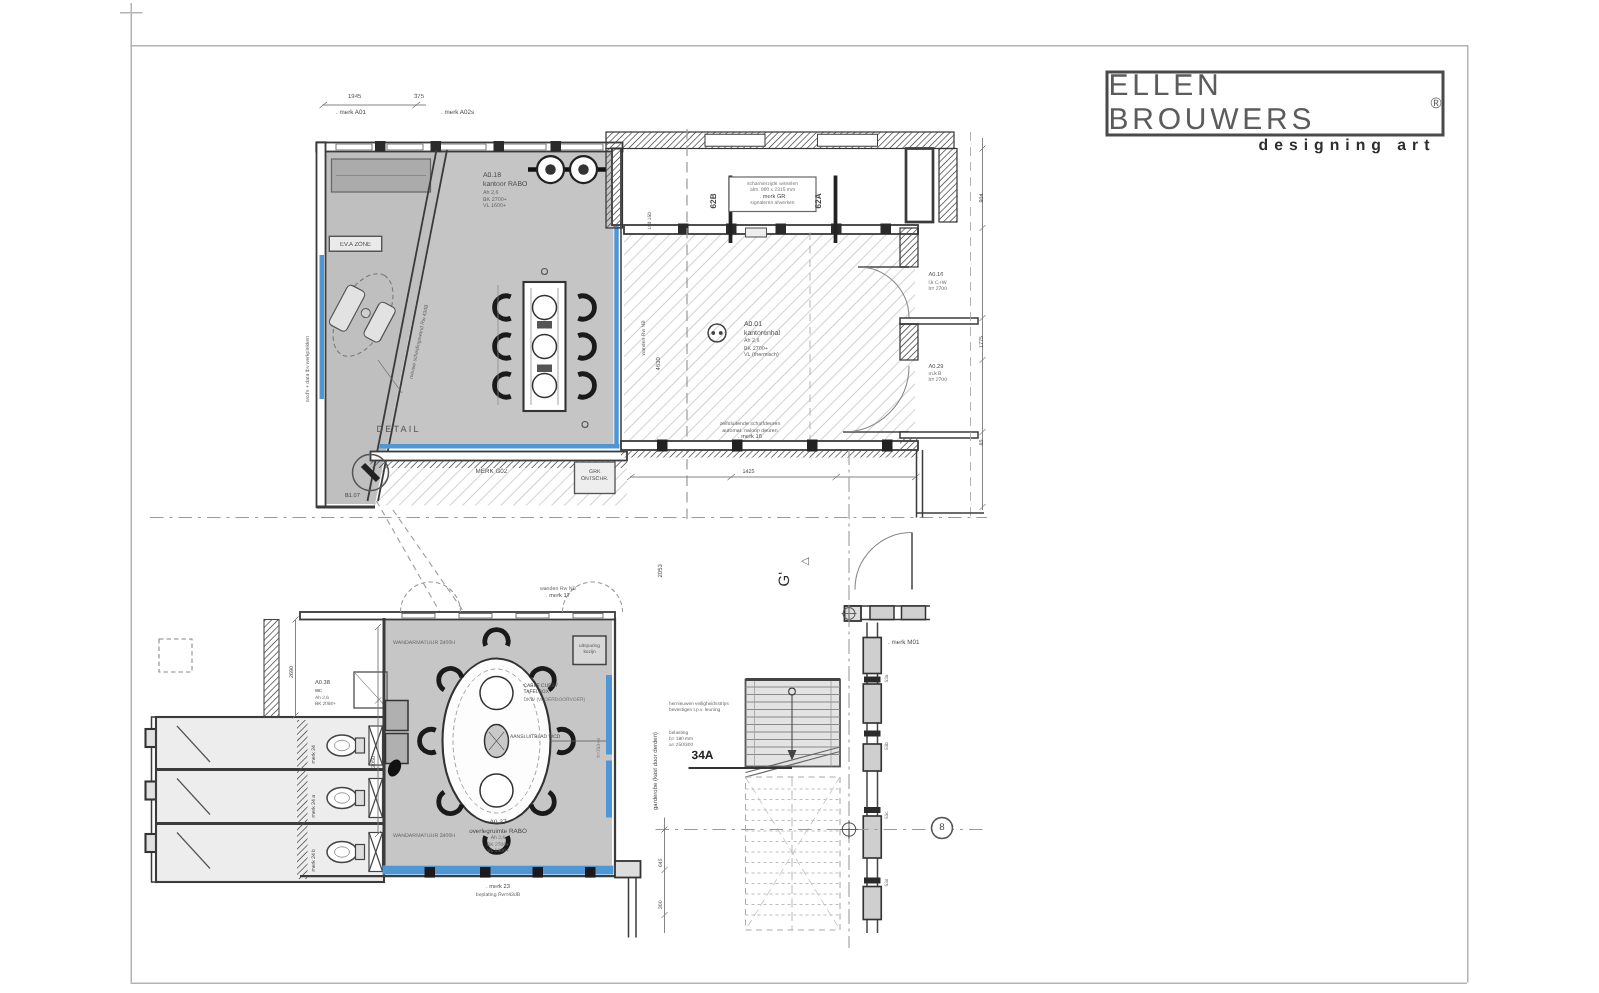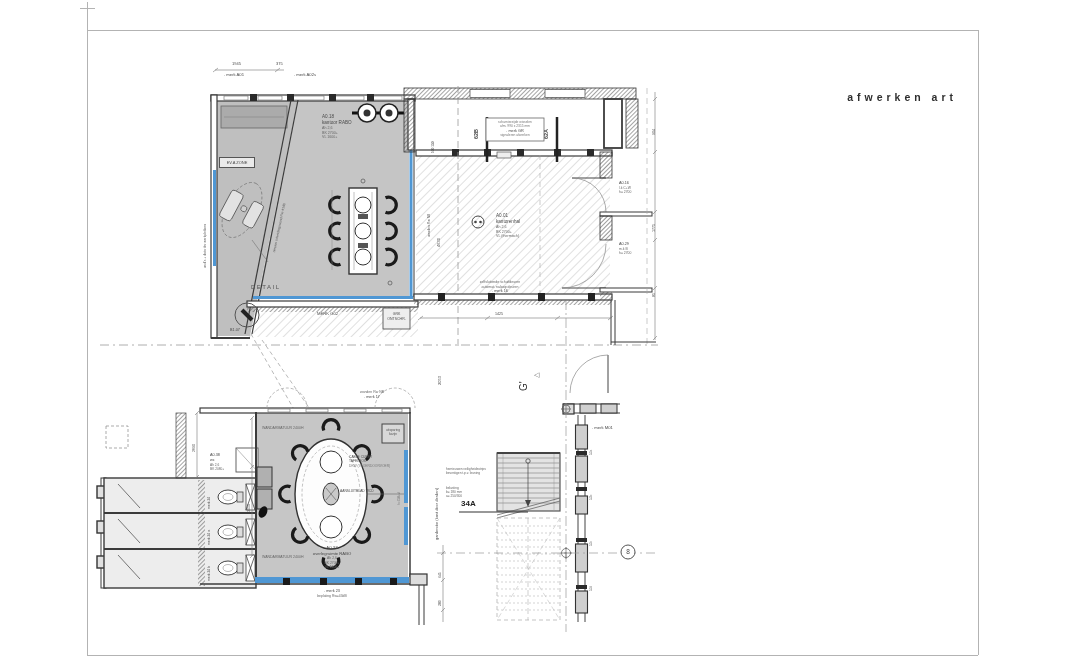--- a/index.html
+++ b/index.html
@@ -24,21 +24,25 @@
 
 <div class="page">
 
   <div class="line" style="left:87px;top:30px;width:891px;height:1px;"></div>
   <div class="line" style="left:87px;top:655px;width:891px;height:1px;"></div>
   <div class="line" style="left:87px;top:30px;width:1px;height:625px;"></div>
   <div class="line" style="left:978px;top:30px;width:1px;height:625px;"></div>
   <div class="line" style="left:87px;top:2px;width:1px;height:28px;"></div>
   <div class="line" style="left:80px;top:8px;width:15px;height:1px;"></div>
 
-  <div class="tagline">afwerken art</div>
+  <div class="logo-box">
+    <span class="logo-text">ELLEN BROUWERS</span>
+      <span class="logo-reg">®</span>
+  </div>
+  <div class="tagline">designing art</div>
 
   <svg class="plan" width="1066" height="662" viewBox="0 0 1066 662">
     <defs>
       <pattern id="hf" width="6" height="6" patternUnits="userSpaceOnUse" patternTransform="rotate(45)">
         <line x1="0" y1="0" x2="0" y2="6" stroke="#c2c2c2" stroke-width="1"></line>
       </pattern>
       <pattern id="hw" width="3" height="3" patternUnits="userSpaceOnUse" patternTransform="rotate(45)">
         <line x1="0" y1="0" x2="0" y2="3" stroke="#4a4a4a" stroke-width="1"></line>
       </pattern>
       <g id="chairR">

